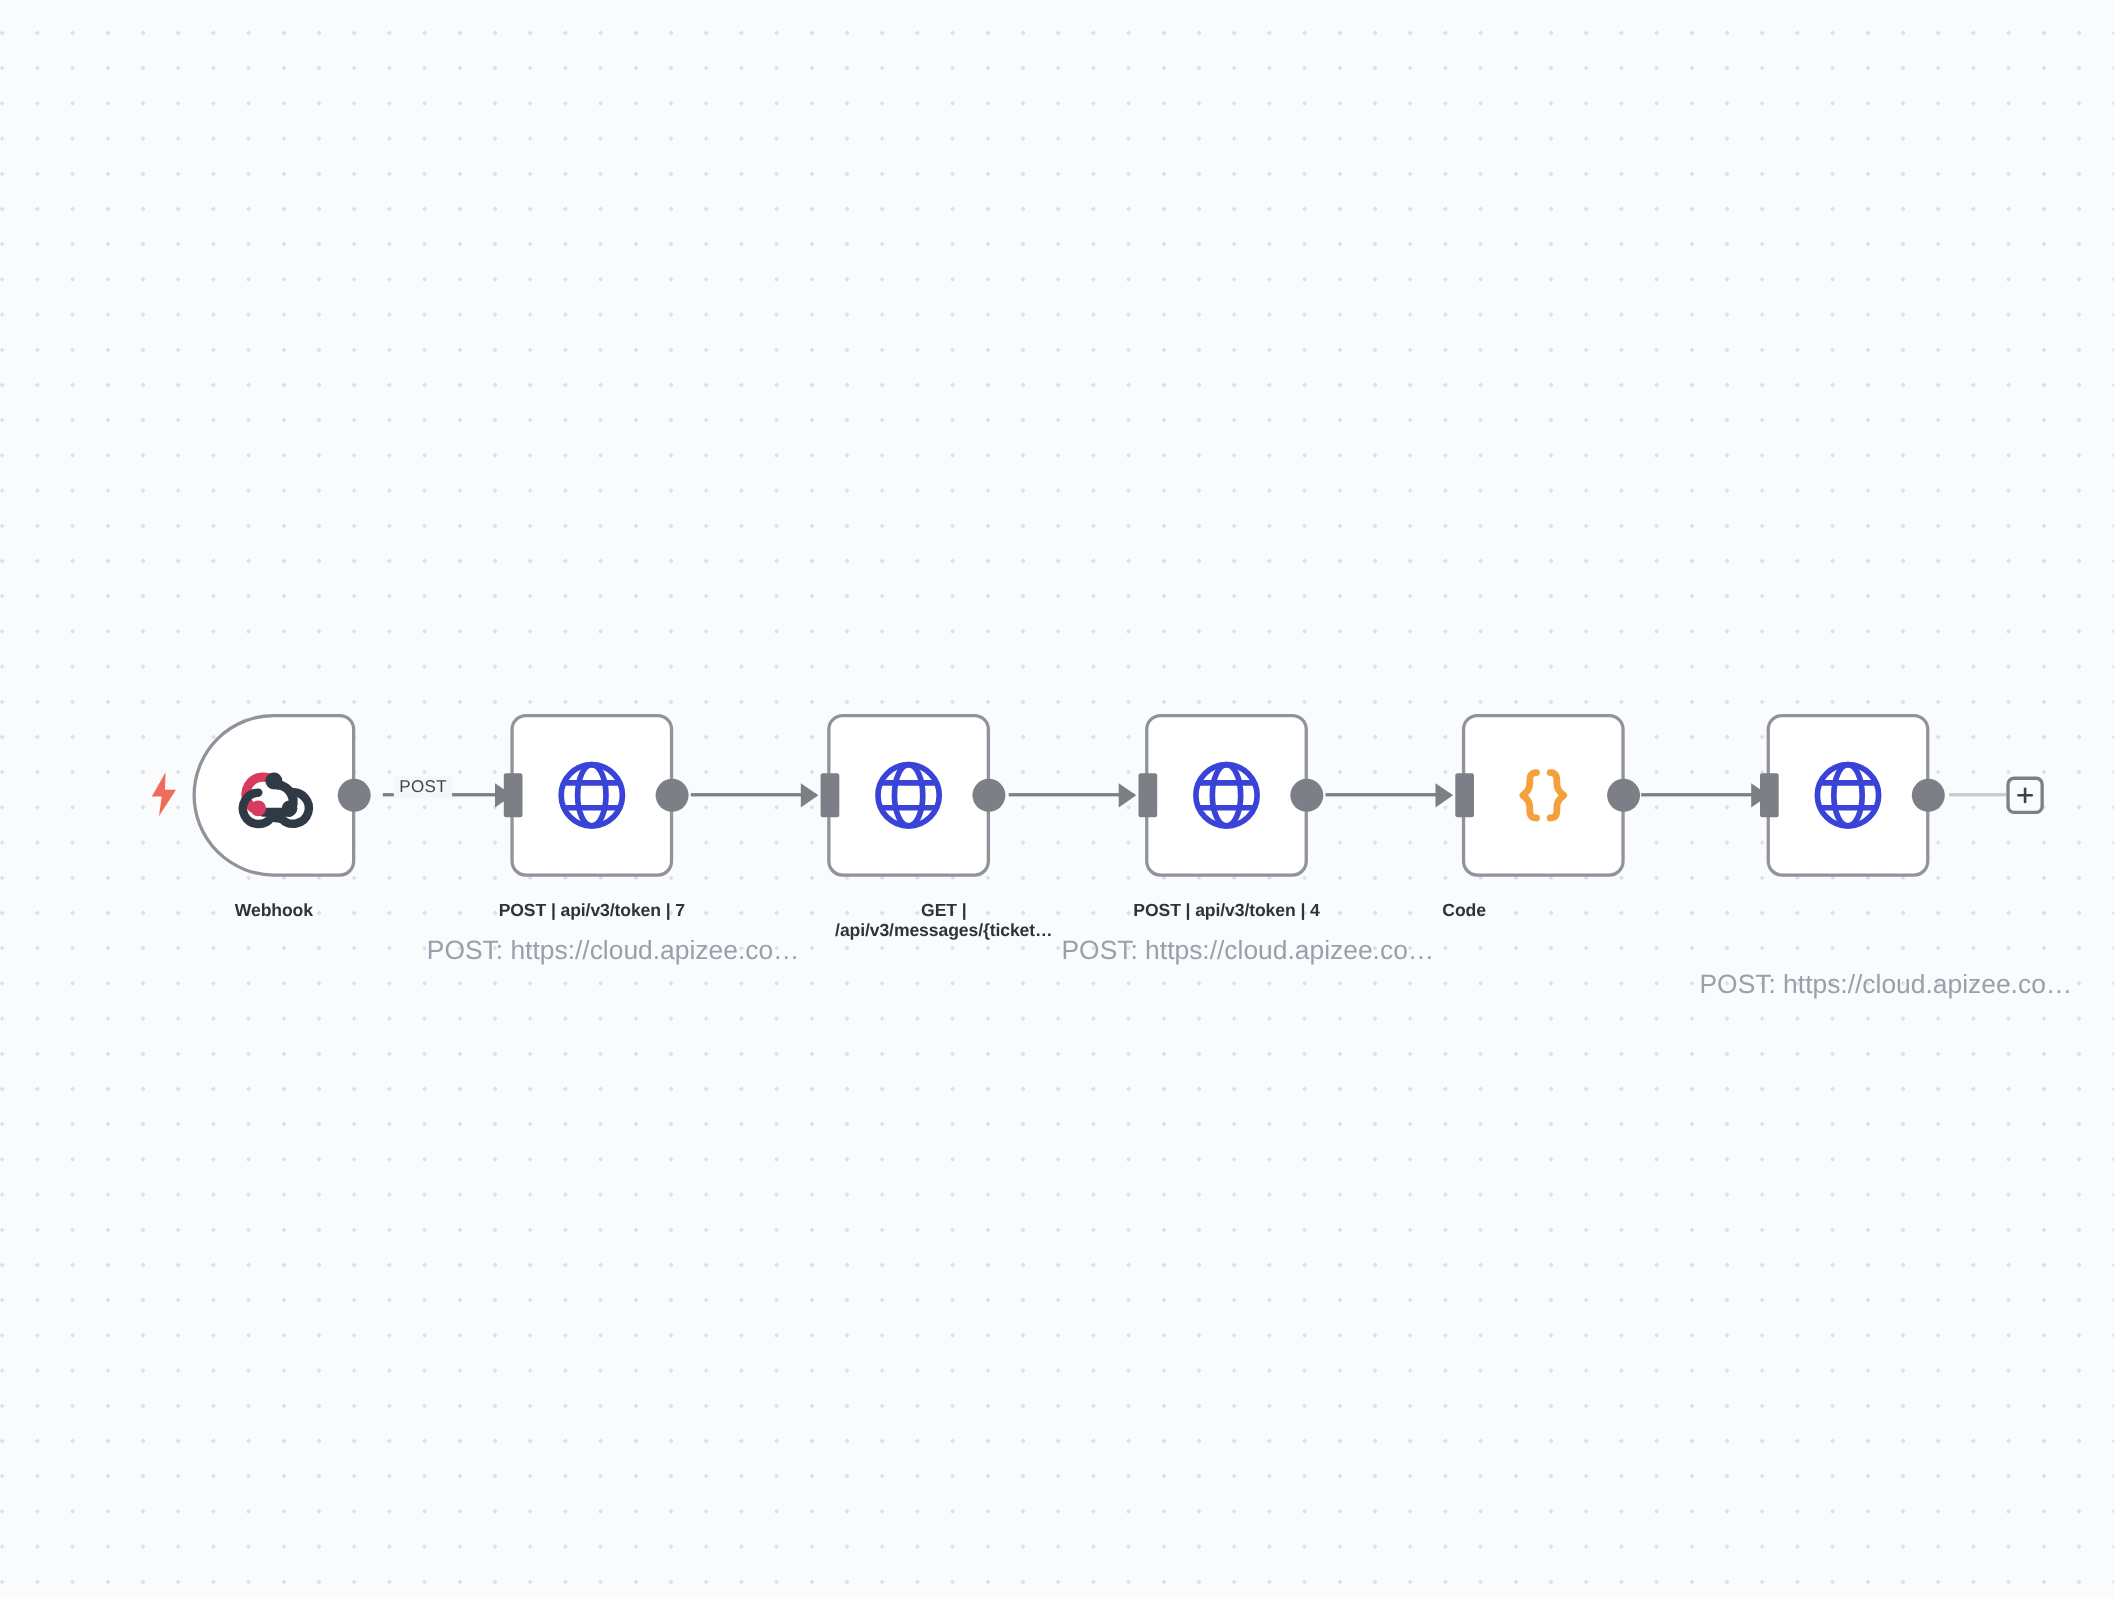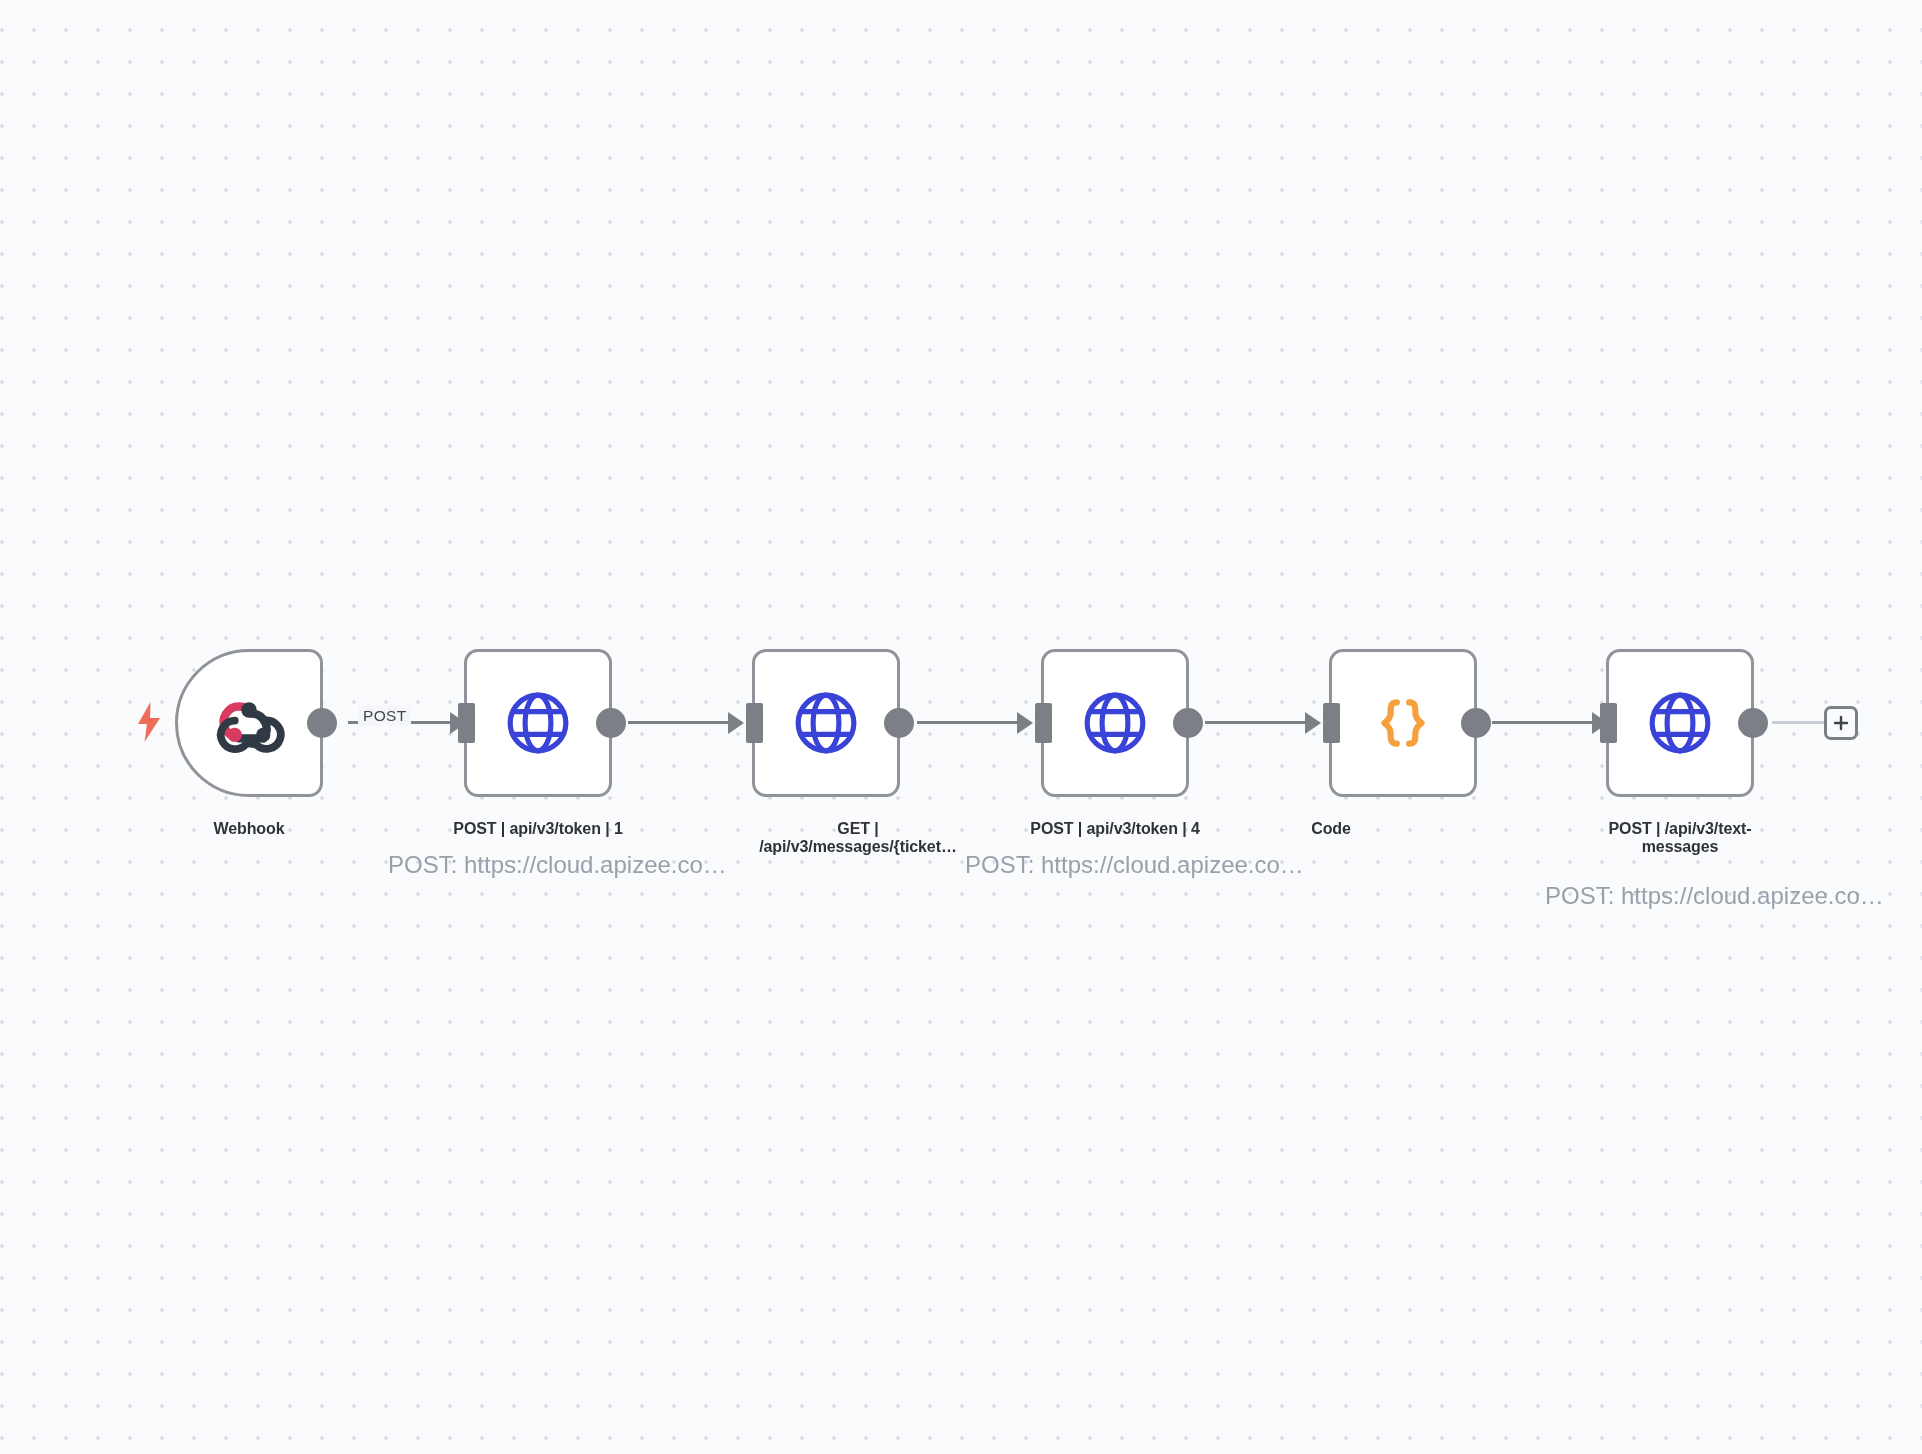--- a/index.html
+++ b/index.html
@@ -224,21 +224,21 @@
             <circle cx="32" cy="32" r="27"></circle>
             <ellipse cx="32" cy="32" rx="12.5" ry="27"></ellipse>
             <line x1="6" y1="21" x2="58" y2="21"></line>
             <line x1="6" y1="43" x2="58" y2="43"></line>
           </g>
         </svg>
       </span>
       <div class="handle-in"></div>
       <div class="handle-out"></div>
     </div>
-    <div class="node-label" style="left:388px; top:820px; width:300px;">POST | api/v3/token | 1</div>
+    <div class="node-label" style="left:388px; top:820px; width:300px;">POST | api/v3/token | 7</div>
     <div class="node-sub" style="left:388px; top:851px; width:300px;">POST: https://cloud.apizee.co…</div>
 
     <div class="node" style="left:752px; top:649px;">
       <span>
         <svg class="icon-svg" width="66" height="66" viewBox="0 0 64 64" aria-hidden="true">
           <g fill="none" stroke="#3a43d8" stroke-width="5">
             <circle cx="32" cy="32" r="27"></circle>
             <ellipse cx="32" cy="32" rx="12.5" ry="27"></ellipse>
             <line x1="6" y1="21" x2="58" y2="21"></line>
             <line x1="6" y1="43" x2="58" y2="43"></line>
@@ -290,24 +290,20 @@
           <g fill="none" stroke="#3a43d8" stroke-width="5">
             <circle cx="32" cy="32" r="27"></circle>
             <ellipse cx="32" cy="32" rx="12.5" ry="27"></ellipse>
             <line x1="6" y1="21" x2="58" y2="21"></line>
             <line x1="6" y1="43" x2="58" y2="43"></line>
           </g>
         </svg>
       </span>
       <div class="handle-in"></div>
       <div class="handle-out"></div>
-    </div>
-    <div class="node-label" style="left:1545px; top:820px; width:270px;">
-      <div>POST | /api/v3/text-</div>
-      <div>messages</div>
     </div>
     <div class="node-sub" style="left:1545px; top:882px; width:270px;">POST: https://cloud.apizee.co…</div>
 
     <div class="plus-btn" style="left:1824px; top:706px;">
       <svg class="icon-svg" width="18" height="18" viewBox="0 0 18 18" aria-hidden="true">
         <g stroke="#3f4248" stroke-width="2.4" stroke-linecap="round">
           <line x1="9" y1="3" x2="9" y2="15"></line>
           <line x1="3" y1="9" x2="15" y2="9"></line>
         </g>
       </svg>

